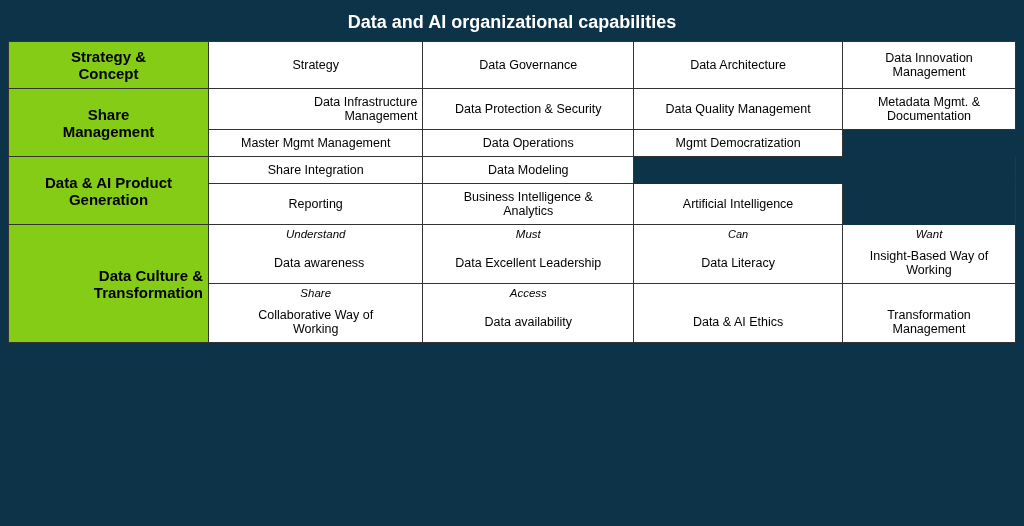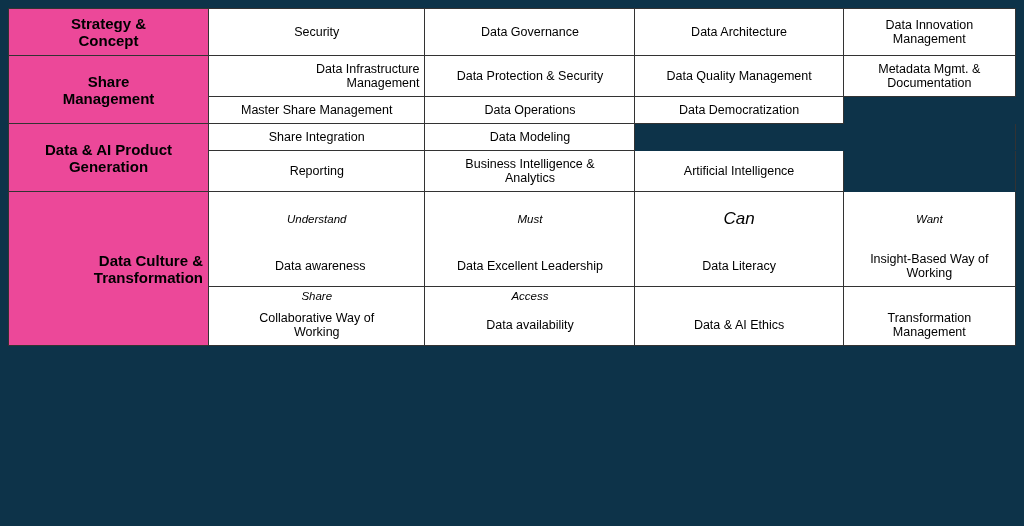--- a/index.html
+++ b/index.html
@@ -30,65 +30,66 @@
       background: #fff;
     }
     td {
       border: 1.5px solid #333;
       vertical-align: middle;
       text-align: center;
       font-size: 12.5px;
       padding: 6px 5px;
     }
     td.label-cell {
-      background: #ec4899;
+      background: #84cc16;
       font-weight: bold;
       font-size: 15px;
       width: 200px;
     }
     td.italic-label {
       font-style: italic;
       font-size: 11.5px;
       padding: 3px 4px;
       border-bottom: none;
     }
   </style>
 </head>
 <body>
 
 <div class="outer">
+  <div class="title">Data and AI organizational capabilities</div>
 
   <table class="main-table">
 
     <tbody>
         <tr>
       <td class="label-cell" rowspan="1" style="white-space:pre-line;">Strategy &amp;
 Concept</td>
-      <td>Security</td>
+      <td>Strategy</td>
       <td>Data Governance</td>
       <td>Data Architecture</td>
       <td style="white-space:pre-line;">Data Innovation
 Management</td>
     </tr>
 
     <tr>
       <td class="label-cell" rowspan="2" style="white-space:pre-line;">Share
 Management</td>
       <td style="white-space:pre-line;text-align:right;">Data Infrastructure
 Management</td>
       <td>Data Protection &amp; Security</td>
       <td>Data Quality Management</td>
       <td style="white-space:pre-line;">Metadata Mgmt. &amp;
 Documentation</td>
     </tr>
 
     <tr>
-      <td>Master Share Management</td>
+      <td>Master Mgmt Management</td>
       <td>Data Operations</td>
-      <td>Data Democratization</td>
+      <td>Mgmt Democratization</td>
       <td style="background:#0d3349; border-color:#0d3349;"></td>
     </tr>
 
     <tr>
       <td class="label-cell" rowspan="2" style="white-space:pre-line;">Data &amp; AI Product
 Generation</td>
       <td>Share Integration</td>
       <td>Data Modeling</td>
       <td colspan="2" style="background:#0d3349; border-color:#0d3349; border-right:1.5px solid #333;"></td>
     </tr>
@@ -99,21 +100,21 @@
 Analytics</td>
       <td>Artificial Intelligence</td>
       <td style="background:#0d3349; border-color:#0d3349; border-right:1.5px solid #333;"></td>
     </tr>
 
     <tr>
       <td class="label-cell" rowspan="4" style="white-space:pre-line;text-align:right;">Data Culture &amp;
 Transformation</td>
       <td class="italic-label" style="font-style:italic; font-size:11.5px; padding:3px 4px;margin-top:44px;">Understand</td>
       <td class="italic-label" style="font-style:italic; font-size:11.5px; padding:3px 4px;">Must</td>
-      <td class="italic-label" style="font-size:17px; padding:17px 4px;">Can</td>
+      <td class="italic-label" style="font-size:11px; padding:3px 4px;">Can</td>
       <td class="italic-label" style="font-style:italic; font-size:11.5px; padding:3px 4px;">Want</td>
     </tr>
 
     <tr>
       <td style="border-top:none;padding-left:12px;">Data awareness</td>
       <td style="border-top:none;">Data Excellent Leadership</td>
       <td style="border-top:none;">Data Literacy</td>
       <td style="white-space:pre-line; border-top:none;">Insight-Based Way of
 Working</td>
     </tr>

